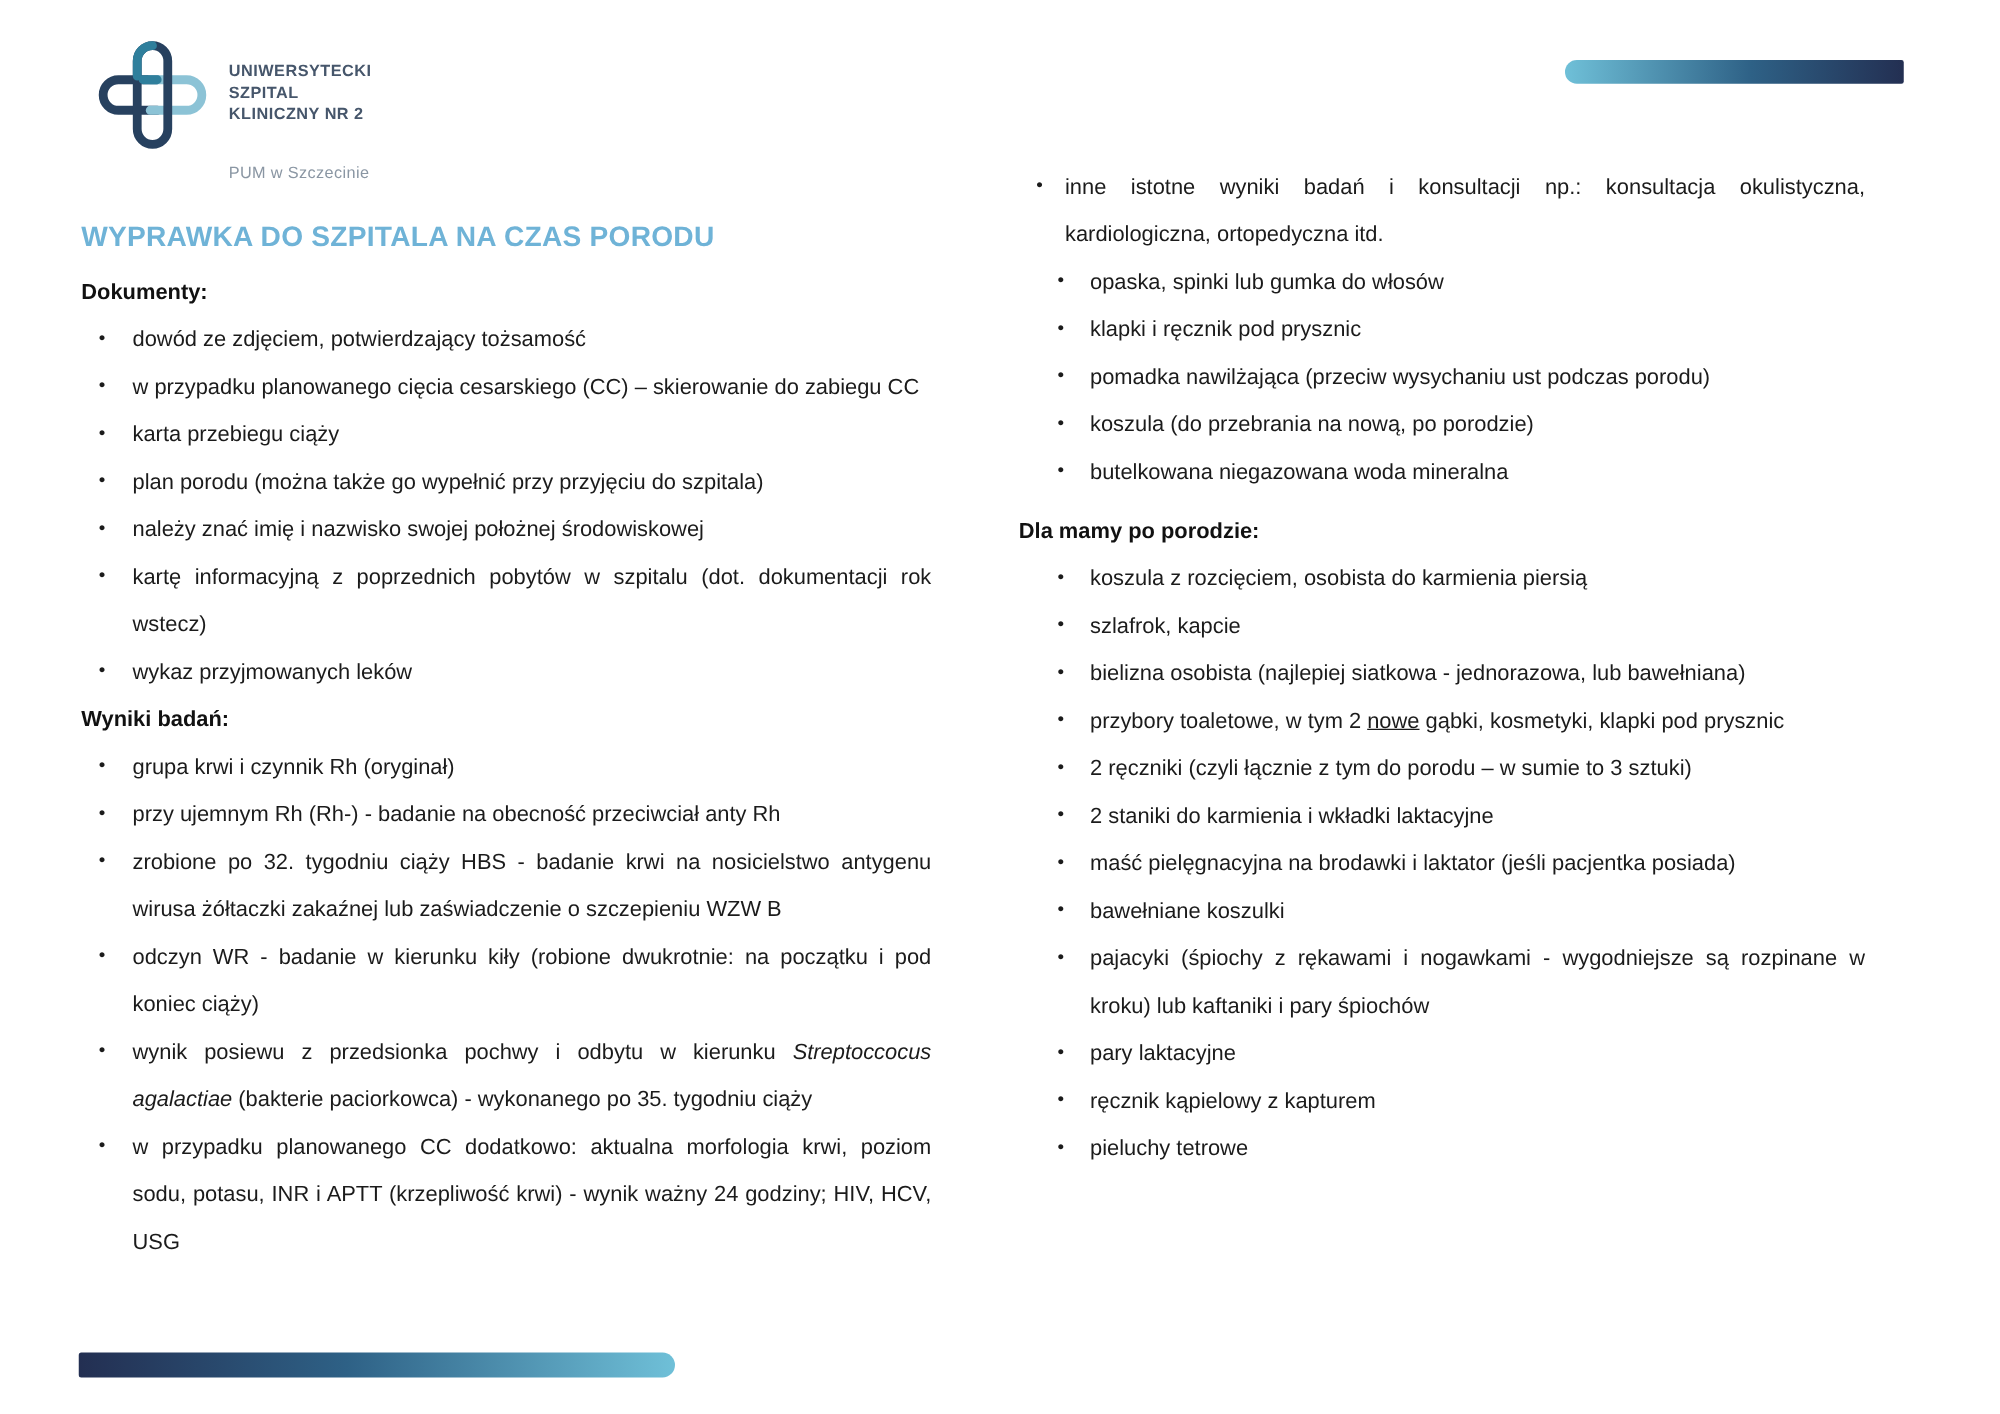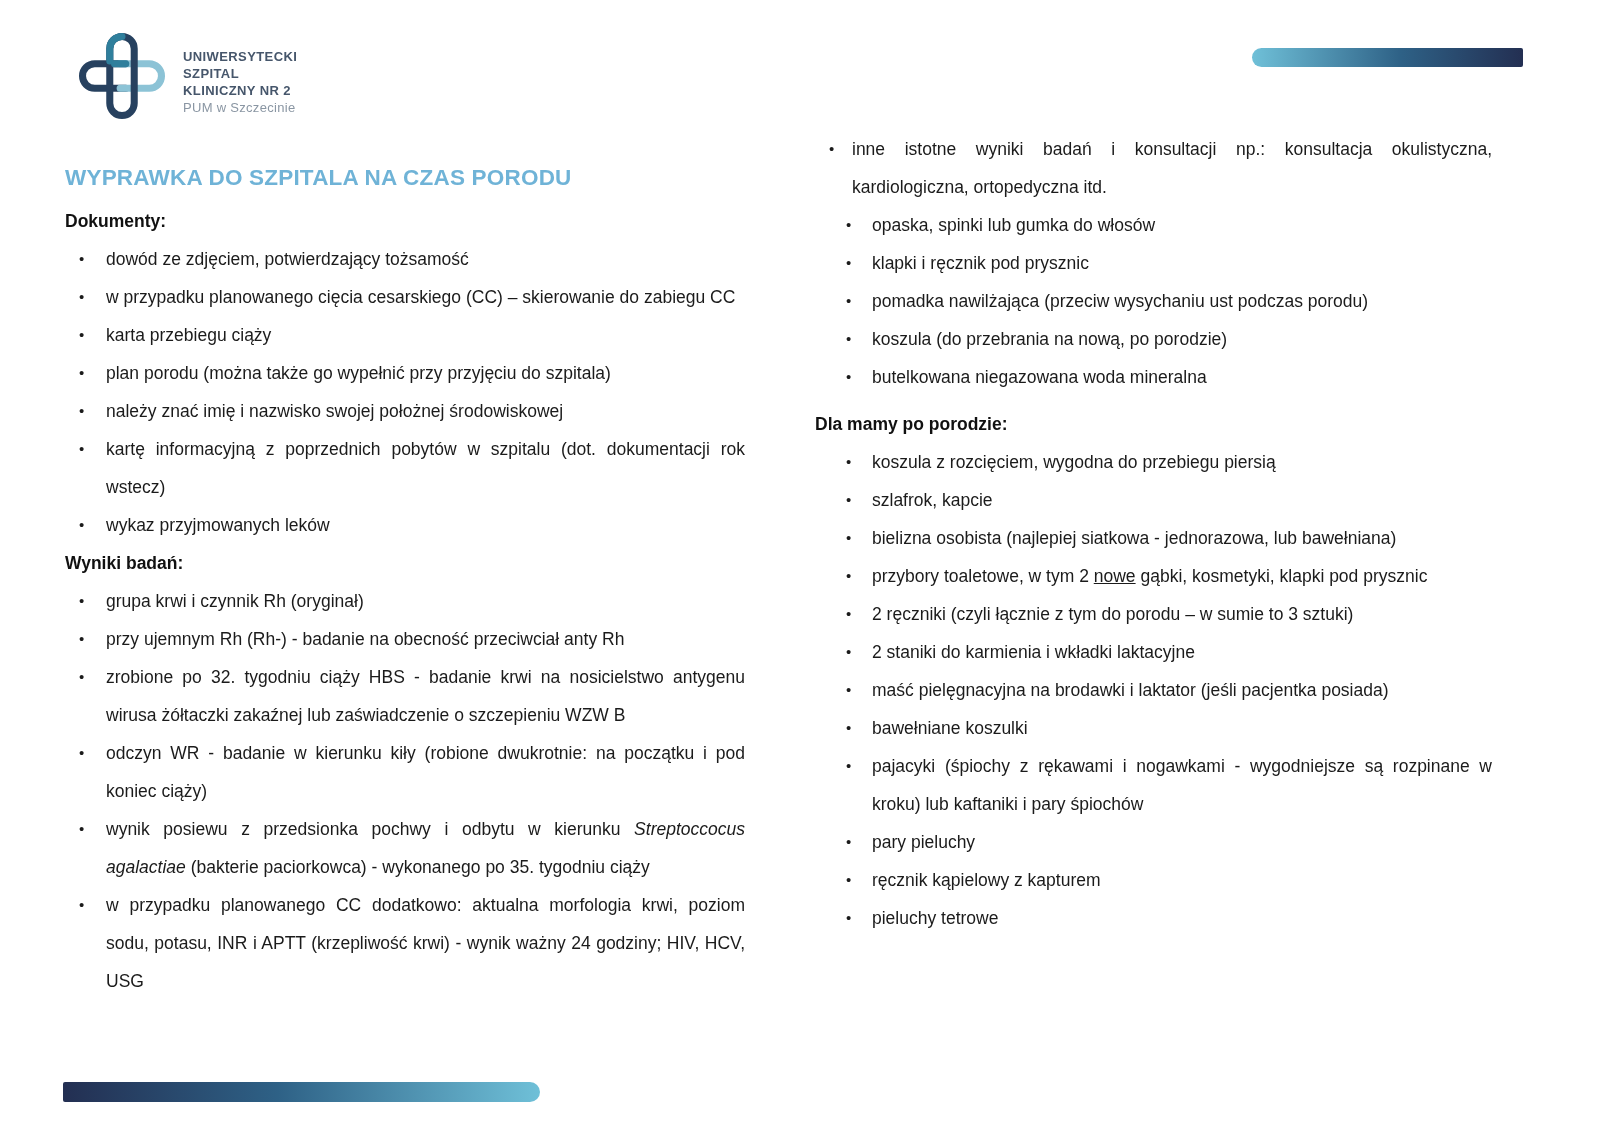--- a/index.html
+++ b/index.html
@@ -18,39 +18,39 @@
     display:flex; align-items:flex-start; gap:14px;
   }
   .logo-icon { width:94px; height:96px; flex:none; }
   .logo-text { margin-top:20px; }
   .logo-line {
     font-size:13px; font-weight:bold; letter-spacing:0.4px;
     color:#46566b; line-height:17px;
   }
   .logo-sub {
     font-size:13px; font-weight:normal; letter-spacing:0.3px;
-    color:#8a96a3; line-height:17px;
+    color:#8a96a3; line-height:17px;margin-top:30px;
   }
 
   
   .bar { position:absolute; }
   .bar-top {
     left:1252px; top:48px; width:271px; height:19px;
     border-radius:10px 2px 2px 10px;
     background:linear-gradient(90deg,#6fc0d8 0%, #2e6186 55%, #232f52 100%);
   }
   .bar-bottom {
     left:63px; top:1082px; width:477px; height:20px;
     border-radius:2px 10px 10px 2px;
     background:linear-gradient(90deg,#232f52 0%, #2e6186 45%, #6fc0d8 100%);
   }
 
   
   .col { position:absolute; }
-  .col-left  { left:65px;  top:164px; width:680px; }
+  .col-left  { left:65px;  top:176px; width:680px; }
   .col-right { left:815px; top:130px; width:677px; }
 
   .doc-title {
     margin:0 0 10px 0;
     font-size:22.5px; font-weight:bold; letter-spacing:0.2px;
     line-height:28px; color:#6fb3d7;
   }
 
   .block-heading {
     font-size:17.5px; font-weight:bold; color:#111111;
@@ -182,21 +182,21 @@
           <span class="marker">•</span>
           <div class="bullet-text"><span>koszula (do przebrania na nową, po porodzie)</span></div>
         </div>
         <div class="bullet indent-2">
           <span class="marker">•</span>
           <div class="bullet-text"><span>butelkowana niegazowana woda mineralna</span></div>
         </div>
         <div class="block-heading">Dla mamy po porodzie:</div>
         <div class="bullet indent-2">
           <span class="marker">•</span>
-          <div class="bullet-text"><span>koszula z rozcięciem, wygodna do przebiegu piersią</span></div>
+          <div class="bullet-text"><span>koszula z rozcięciem, osobista do karmienia piersią</span></div>
         </div>
         <div class="bullet indent-2">
           <span class="marker">•</span>
           <div class="bullet-text"><span>szlafrok, kapcie</span></div>
         </div>
         <div class="bullet indent-2">
           <span class="marker">•</span>
           <div class="bullet-text"><span>bielizna osobista (najlepiej siatkowa - jednorazowa, lub bawełniana)</span></div>
         </div>
         <div class="bullet indent-2">
@@ -218,21 +218,21 @@
         <div class="bullet indent-2">
           <span class="marker">•</span>
           <div class="bullet-text"><span>bawełniane koszulki</span></div>
         </div>
         <div class="bullet indent-2">
           <span class="marker">•</span>
           <div class="bullet-text"><span>pajacyki (śpiochy z rękawami i nogawkami - wygodniejsze są rozpinane w kroku) lub kaftaniki i pary śpiochów</span></div>
         </div>
         <div class="bullet indent-2">
           <span class="marker">•</span>
-          <div class="bullet-text"><span>pary pieluchy</span></div>
+          <div class="bullet-text"><span>pary laktacyjne</span></div>
         </div>
         <div class="bullet indent-2">
           <span class="marker">•</span>
           <div class="bullet-text"><span>ręcznik kąpielowy z kapturem</span></div>
         </div>
         <div class="bullet indent-2">
           <span class="marker">•</span>
           <div class="bullet-text"><span>pieluchy tetrowe</span></div>
         </div>
       </div>

